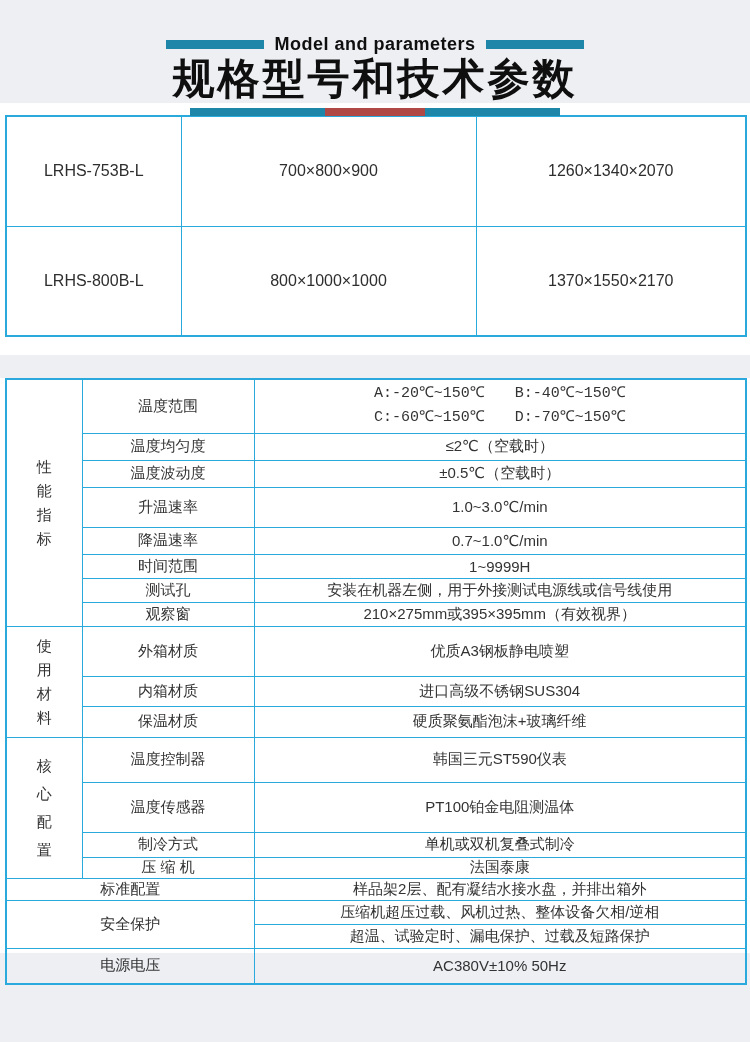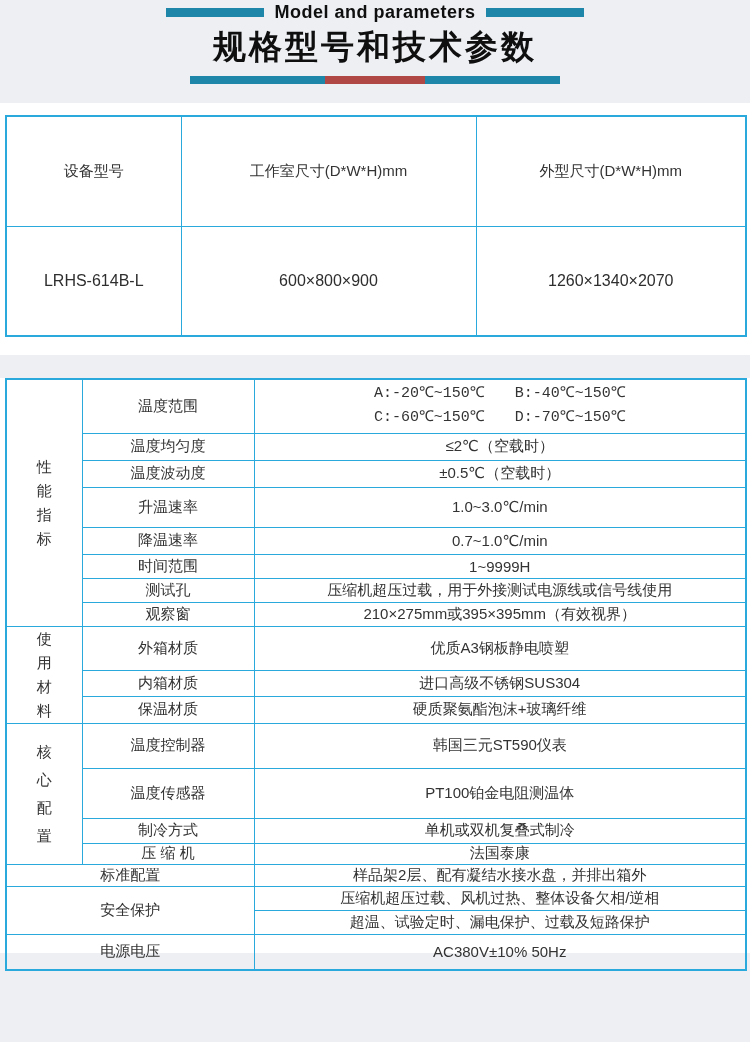--- a/index.html
+++ b/index.html
@@ -7,44 +7,44 @@
   body {
     width: 750px;
     height: 1042px;
     background: #edeff3;
     font-family: "Liberation Sans", "DejaVu Sans", sans-serif;
     color: #333;
     overflow: hidden;
   }
   
   .header { height: 103px; padding-top: 2px; }
-  .eng-row { display: flex; align-items: center; justify-content: center; gap: 10px; }
+  .eng-row { display: flex; align-items: center; justify-content: center; gap: 10px; margin-top: 32px; }
   .accent-bar { width: 98px; height: 9px; }
   .eng-text { font-size: 18px; font-weight: bold; color: #0f0f0f; letter-spacing: .5px; }
   .page-title {
-    text-align: center; font-size: 33px; font-weight: bold; color: #0f0f0f;
+    text-align: center; font-size: 42px; font-weight: bold; color: #0f0f0f;
     letter-spacing: 3px; margin-top: 2px; line-height: 44px;
   }
   .tricolor { display: flex; width: 370px; height: 8px; margin: 7px auto 0; }
   .tricolor .seg-l, .tricolor .seg-r { width: 135px; height: 100%; }
   .tricolor .seg-c { width: 100px; height: 100%; }
   
   .panel { background: #ffffff; }
   .panel-1 { height: 252px; padding: 12px 5px 0; }
   .gap-band { height: 23px; }
   .panel-2 { height: 575px; padding: 0 5px; }
   
   table { border-collapse: collapse; table-layout: fixed; margin: 0 auto; }
   td { border: 1px solid #29a9dc; text-align: center; vertical-align: middle; padding: 0 4px; }
   .models-table { width: 740px; height: 222px; border: 2px solid #29a9dc; font-size: 16px; }
   .models-table td.th { font-size: 15px; color: #333; }
   .models-table td { color: #2e2e2e; }
   .specs-table { width: 740px; height: 575px; border: 2px solid #29a9dc; font-size: 15px; }
   .specs-table td { color: #333; }
-  .vlabel { width: 17px; margin: 0 auto; word-break: break-all; line-height: 24px; padding: 0; text-align: center; }
+  .vlabel { width: 17px; margin: 7px auto; word-break: break-all; line-height: 24px; padding: 0; text-align: center; }
   .vlabel.loose { line-height: 28px; }
   .two-line div { line-height: 24px; font-family: Liberation Mono, monospace; }
 </style>
 </head>
 <body>
 
 <div class="header">
   <div class="eng-row">
     <span class="accent-bar" style="background:#1e86a8"></span>
     <span class="eng-text">Model and parameters</span>
@@ -59,29 +59,29 @@
 </div>
 
 <div class="panel panel-1">
   <table class="models-table">
     <colgroup>
         <col style="width:175px">
         <col style="width:295px">
         <col style="width:270px">
       </colgroup>
     <tbody>
-        <tr style="height:37px">
-      <td class="th">设备型号</td>
-      <td class="th">工作室尺寸(D*W*H)mm</td>
-      <td class="th">外型尺寸(D*W*H)mm</td>
+    <tr style="height:37px">
+      <td>LRHS-753B-L</td>
+      <td>700×800×900</td>
+      <td>1260×1340×2070</td>
     </tr>
     <tr style="height:37px">
-      <td>LRHS-614B-L</td>
-      <td>600×800×900</td>
-      <td>1260×1340×2070</td>
+      <td>LRHS-800B-L</td>
+      <td>800×1000×1000</td>
+      <td>1370×1550×2170</td>
     </tr>
   </tbody>
     </table>
 </div>
 
 <div class="gap-band"></div>
 
 <div class="panel panel-2">
   <table class="specs-table">
     <colgroup>
@@ -116,21 +116,21 @@
     <tr style="height:27px">
       <td>降温速率</td>
       <td>0.7~1.0℃/min</td>
     </tr>
     <tr style="height:24px">
       <td>时间范围</td>
       <td>1~9999H</td>
     </tr>
     <tr style="height:24px">
       <td>测试孔</td>
-      <td>压缩机超压过载，用于外接测试电源线或信号线使用</td>
+      <td>安装在机器左侧，用于外接测试电源线或信号线使用</td>
     </tr>
     <tr style="height:24px">
       <td>观察窗</td>
       <td>210×275mm或395×395mm（有效视界）</td>
     </tr>
 
     <tr style="height:44px">
       <td rowspan="3">
         <div class="vlabel">使用材料</div>
       </td>

